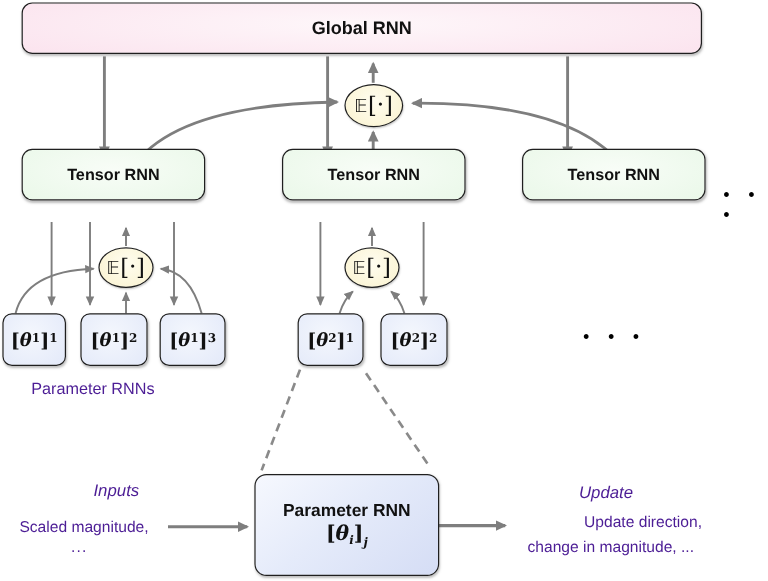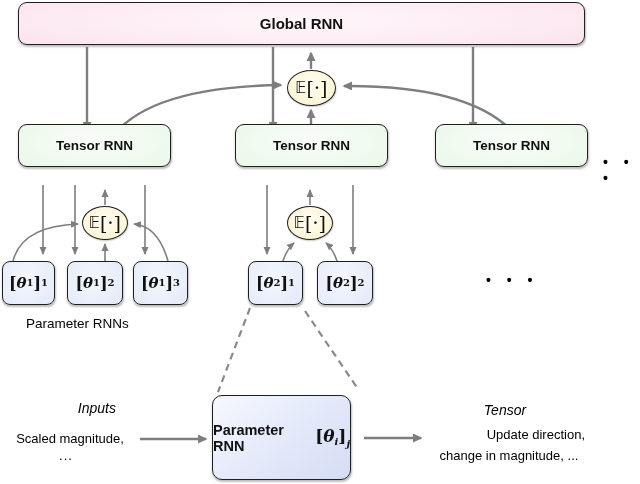--- a/index.html
+++ b/index.html
@@ -12,40 +12,40 @@
   .global{left:18px;top:2px;width:567px;height:43px;border-radius:9px;font-size:15px;
        background:radial-gradient(ellipse 120% 170% at 50% 42%,#fef7fa 0%,#fbe3ee 55%,#f8d7e6 100%);}
   .tensor{top:124px;width:153px;height:43px;border-radius:9px;font-size:13.5px;
        background:radial-gradient(ellipse 125% 160% at 50% 40%,#f8fdf7 0%,#eaf8e9 55%,#def3dd 100%);}
   .t1{left:18px;} .t2{left:235px;} .t3{left:435px;}
   .pbox{top:261px;height:44px;border-radius:8px;font-size:15px;
        font-family:"DejaVu Serif",serif;
        background:radial-gradient(ellipse 135% 160% at 45% 40%,#f4f7fd 0%,#e3e9f9 55%,#d8e0f6 100%);}
   .p11{left:2px;width:53px;} .p12{left:67px;width:56px;} .p13{left:133px;width:55px;}
   .p21{left:248px;width:55px;} .p22{left:317px;width:56px;}
-  .bigbox{left:212px;top:395px;width:139px;height:85px;border-radius:10px;
-       gap:1px;border-width:1.8px;
+  .bigbox{left:212px;top:395px;width:154px;height:85px;border-radius:10px;
+       flex-direction:column;gap:1px;border-width:1.8px;
        background:linear-gradient(140deg,#f6f8fe 0%,#e5ebfa 45%,#d5ddf5 100%);}
   .bigbox .title{font-size:14.5px;}
   .bigbox .math{font-family:"DejaVu Serif",serif;font-size:17px;}
   .eoval{position:absolute;box-sizing:border-box;border:1.4px solid #1f1f1f;border-radius:50%;
        display:flex;align-items:center;justify-content:center;z-index:3;
        box-shadow:0.5px 1px 1.5px rgba(70,70,70,0.3);
        background:radial-gradient(ellipse at 50% 40%,#fffdf0 0%,#fbf5d8 70%,#f7eec8 100%);}
   .ec{left:287px;top:70px;width:49px;height:36px;}
   .e1{left:82px;top:206px;width:46px;height:34px;}
   .e2{left:287px;top:206px;width:46px;height:34px;}
   .ebb{font-family:"DejaVu Sans",sans-serif;font-size:15px;}
   .ebrk{font-family:"DejaVu Serif",serif;font-size:19px;line-height:1;margin:0 0.5px;}
   .edot{font-family:"DejaVu Serif",serif;font-size:14px;font-weight:700;line-height:1;}
   .mb{font-family:"DejaVu Serif",serif;font-size:16px;}
   .mth{font-family:"DejaVu Serif",serif;font-style:italic;}
   sub.si{font-size:10px;line-height:1;vertical-align:-0.32em;}
   sub.so{font-size:10px;line-height:1;vertical-align:-0.5em;}
-  .lbl{position:absolute;z-index:2;color:#000000;}
+  .lbl{position:absolute;z-index:2;color:#4c1d95;}
   .italic{font-style:italic;}
   .ell{position:absolute;z-index:2;font-weight:700;letter-spacing:6px;font-size:14px;color:#000;}
 </style>
 </head>
 <body>
 
 <div id="stage">
 
   <svg class="connectors" width="640" height="484" viewBox="0 0 640 484">
     <defs>
@@ -172,17 +172,17 @@
 
   <div class="box bigbox">
     <span class="title">Parameter RNN</span>
     <span class="math"><span>[</span><span class="mth">θ</span><sub class="si mth">i</sub><span>]</span><sub class="so mth">j</sub></span>
   </div>
 
   <div class="lbl italic" style="left:36px;top:400px;width:80px;text-align:right;font-size:14px;">Inputs</div>
   <div class="lbl" style="left:0px;top:431px;width:140px;text-align:center;font-size:13px;">Scaled magnitude,</div>
   <div class="lbl" style="left:36px;top:448px;width:60px;text-align:center;font-size:13px;letter-spacing:1px;">...</div>
 
-  <div class="lbl italic" style="left:465px;top:402px;width:80px;text-align:center;font-size:14px;">Tensor</div>
+  <div class="lbl italic" style="left:465px;top:402px;width:80px;text-align:center;font-size:14px;">Update</div>
   <div class="lbl" style="left:435px;top:427px;width:150px;text-align:right;font-size:13px;">Update direction,</div>
   <div class="lbl" style="left:420px;top:448px;width:178px;text-align:center;font-size:13px;">change in magnitude, ...</div>
 
 </div>
 
 </body></html>

